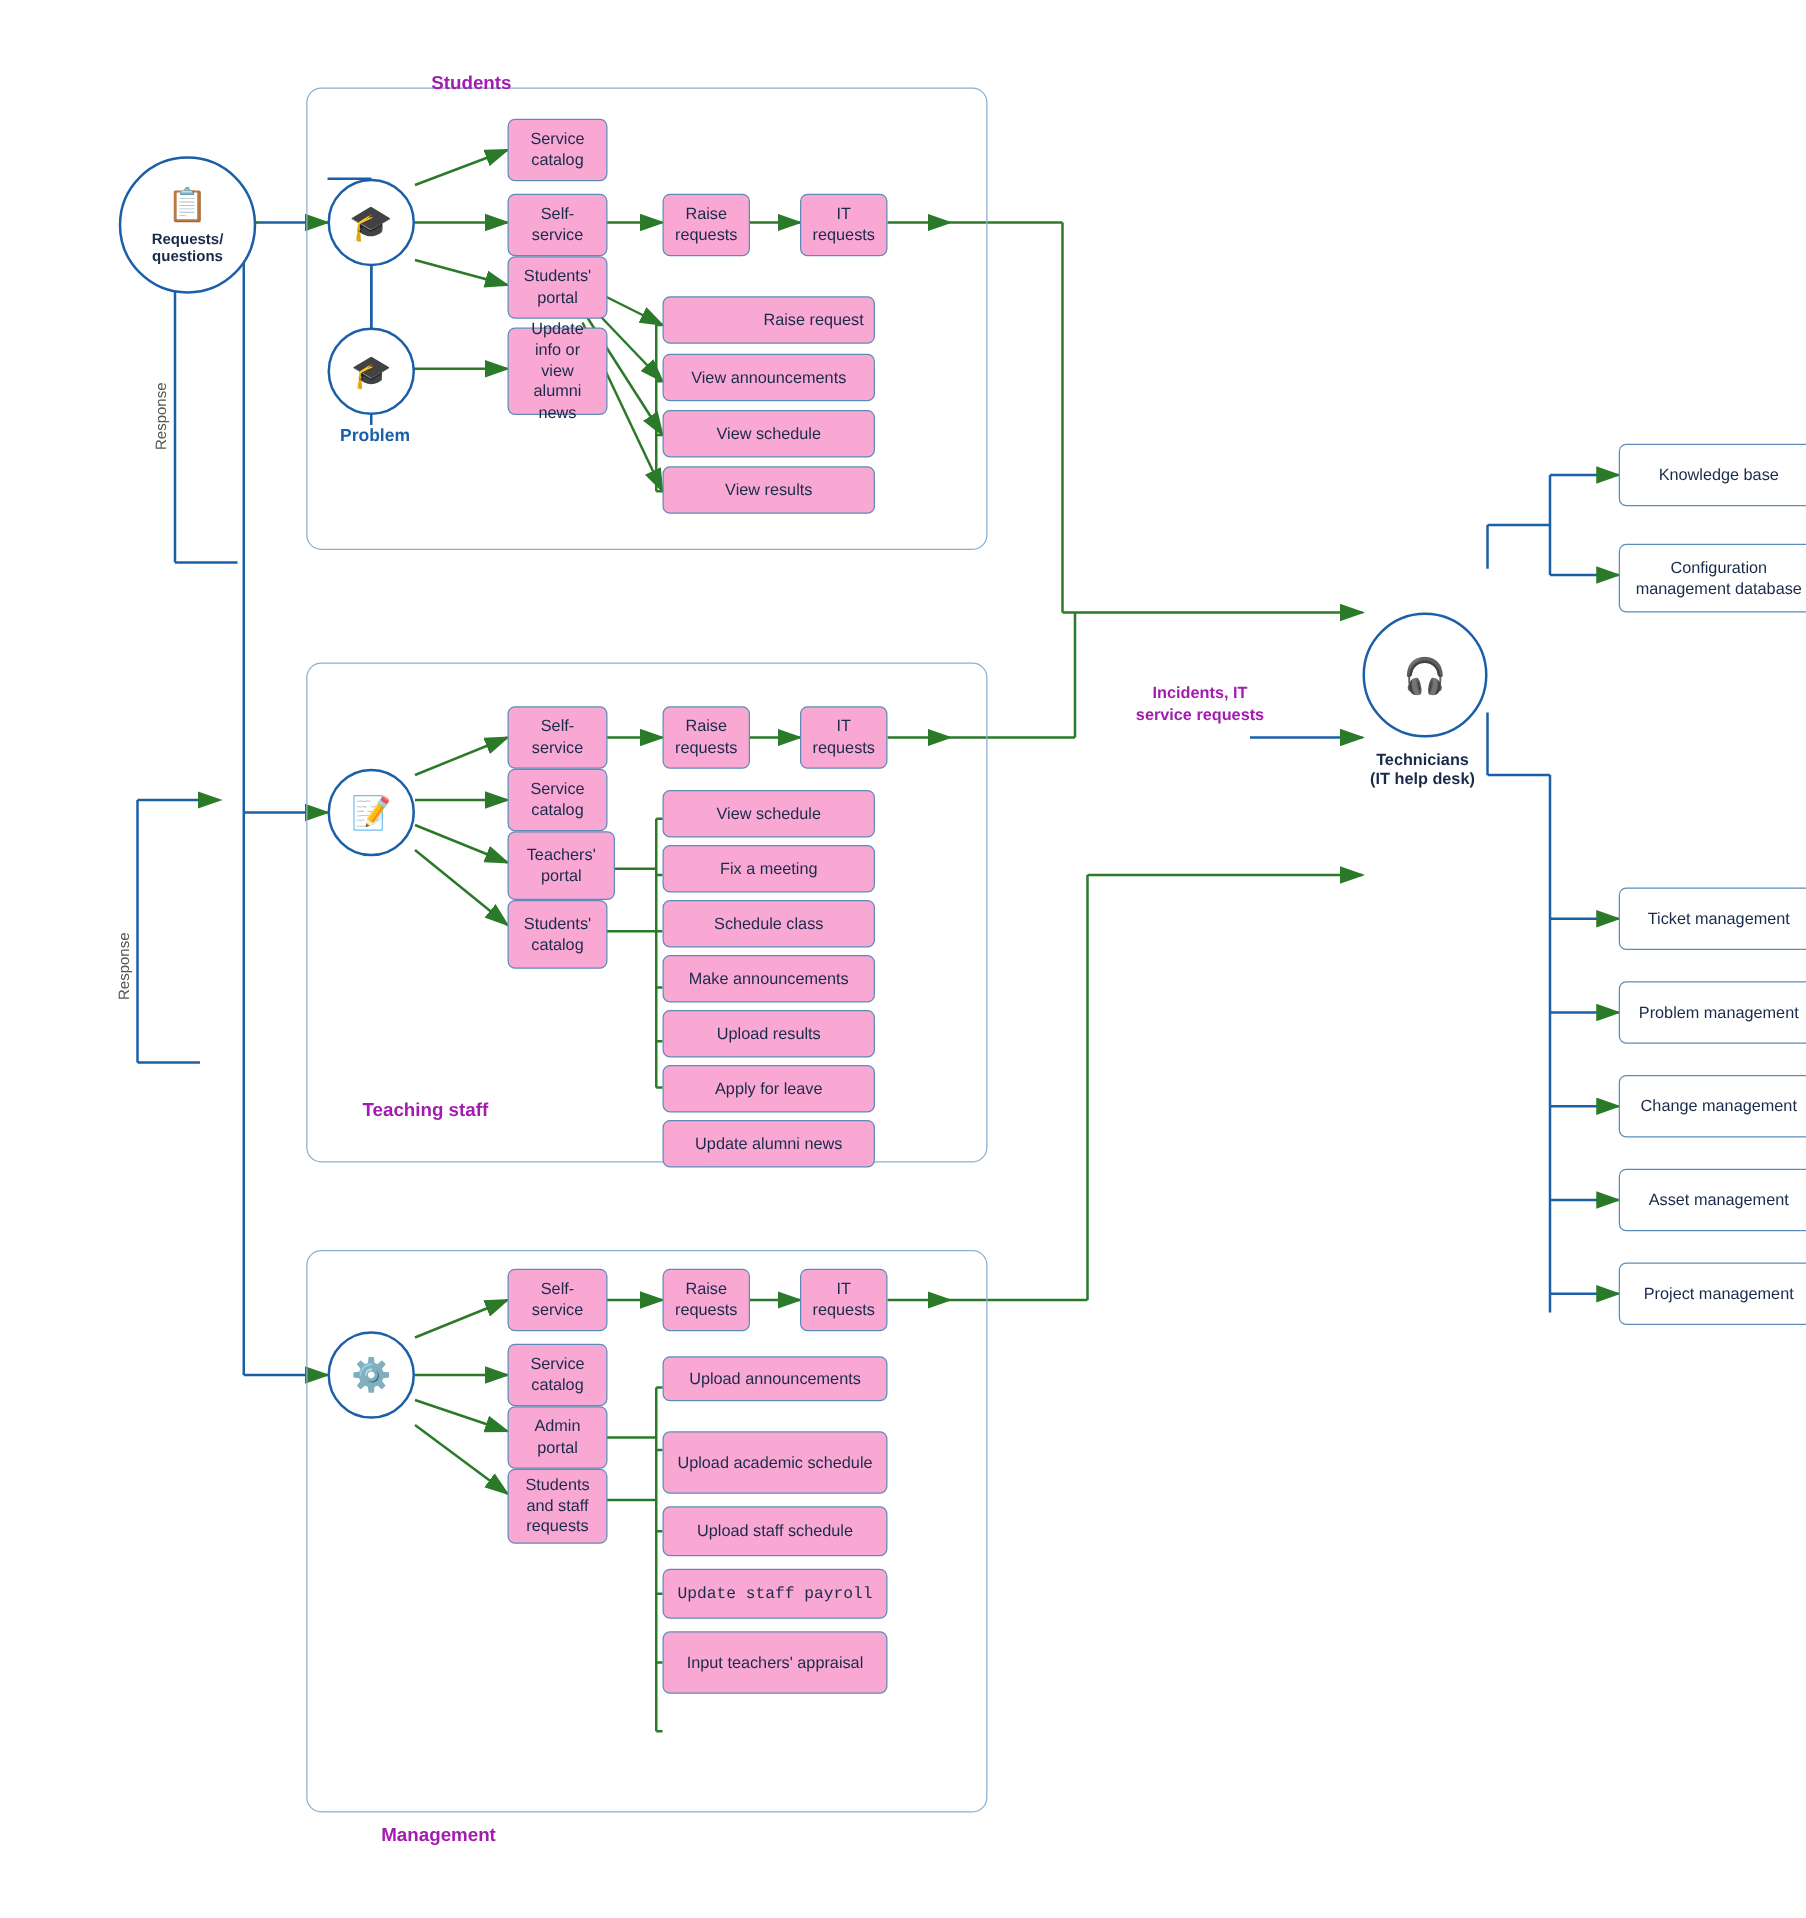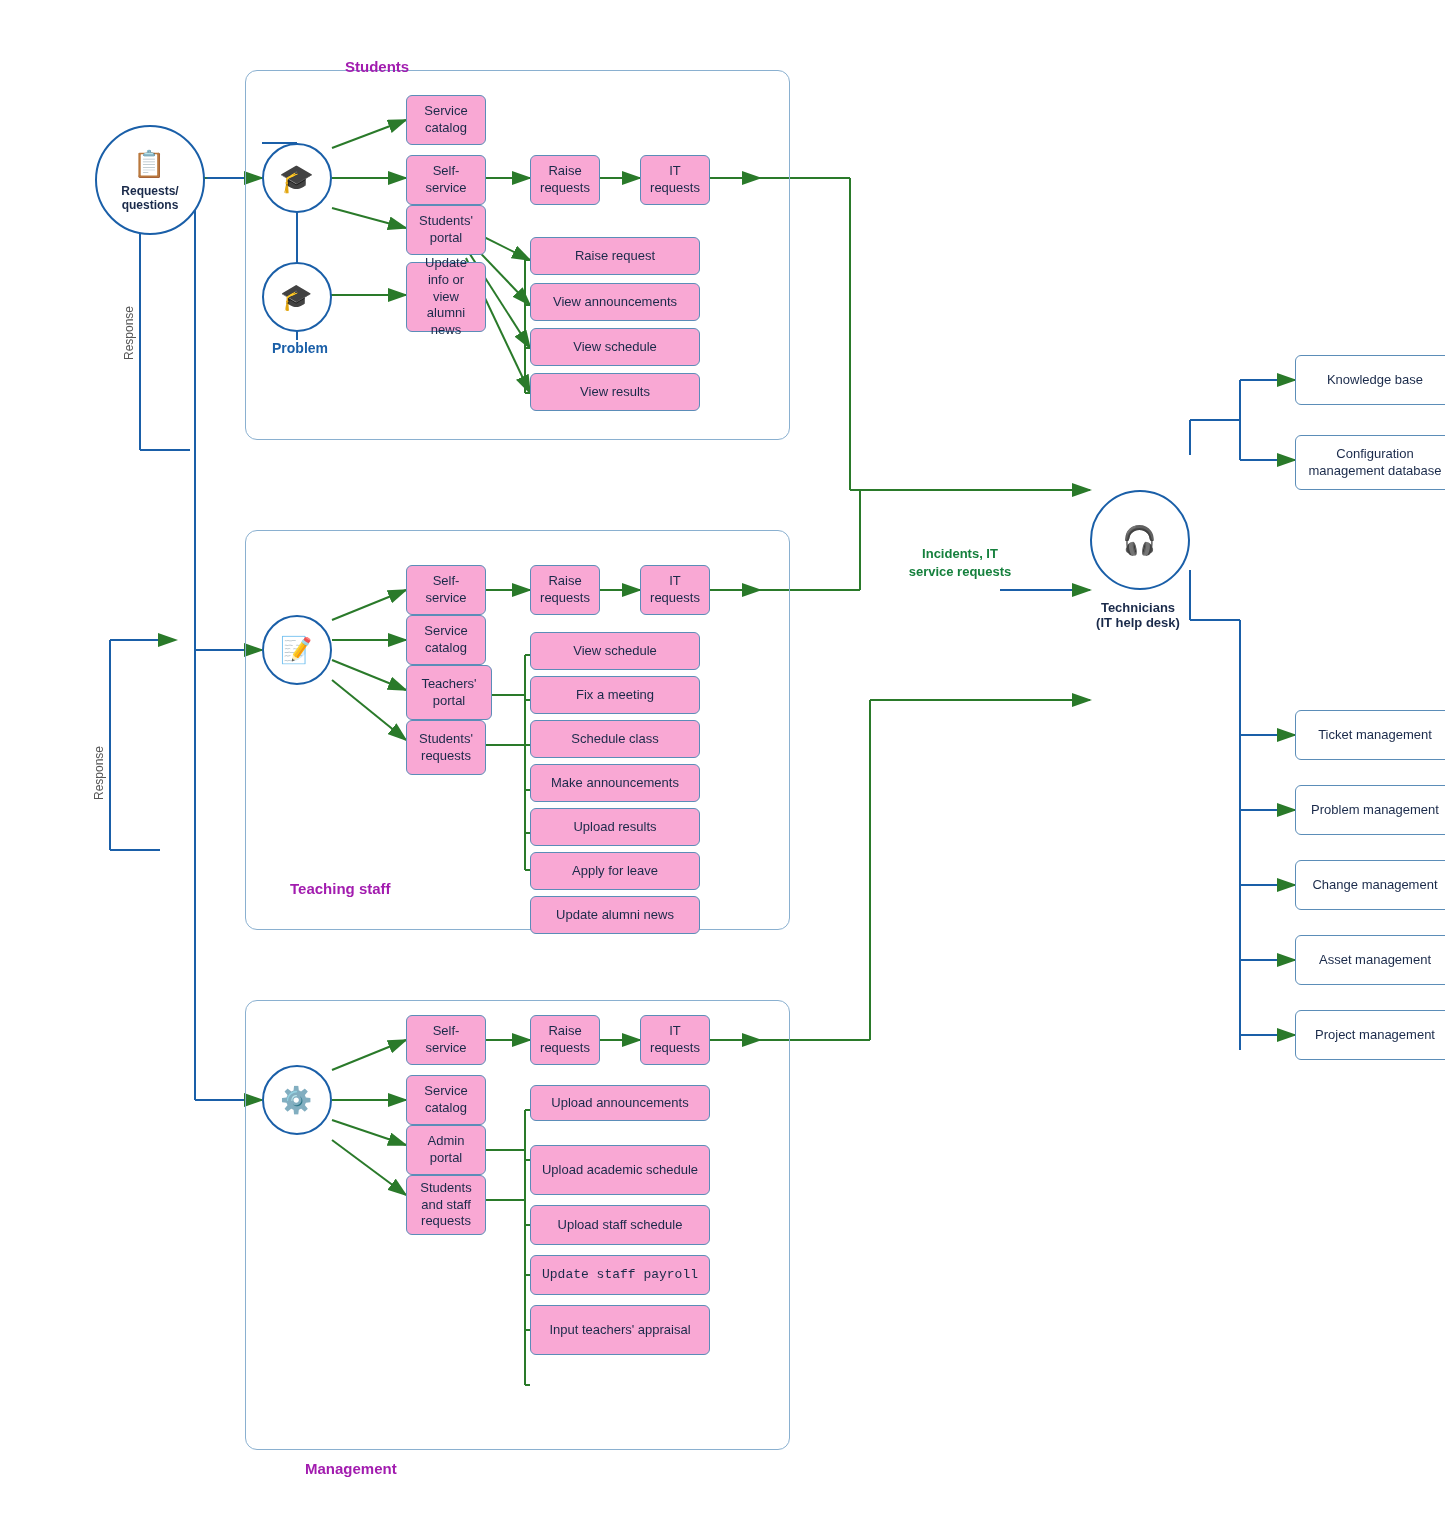--- a/index.html
+++ b/index.html
@@ -309,21 +309,21 @@
   <div class="box" style="left:530px; top:155px; width:70px; height:50px;">
     <span>Raise
 requests</span>
   </div>
 
   <div class="box" style="left:640px; top:155px; width:70px; height:50px;">
     <span>IT
 requests</span>
   </div>
 
-  <div class="box" style="left:530px; top:237px; width:170px; height:38px;">
+  <div class="box" style="left:530px; top:237px; width:170px; height:38px;justify-content:flex-end;">
     <span>Raise request</span>
   </div>
 
   <div class="box" style="left:530px; top:283px; width:170px; height:38px;">
     <span>View announcements</span>
   </div>
 
   <div class="box" style="left:530px; top:328px; width:170px; height:38px;">
     <span>View schedule</span>
   </div>
@@ -364,21 +364,21 @@
 catalog</span>
   </div>
 
   <div class="box" style="left:406px; top:665px; width:86px; height:55px;">
     <span>Teachers'
 portal</span>
   </div>
 
   <div class="box" style="left:406px; top:720px; width:80px; height:55px;">
     <span>Students'
-requests</span>
+catalog</span>
   </div>
 
   <div class="box" style="left:530px; top:565px; width:70px; height:50px;">
     <span>Raise
 requests</span>
   </div>
 
   <div class="box" style="left:640px; top:565px; width:70px; height:50px;">
     <span>IT
 requests</span>
@@ -482,21 +482,21 @@
   </div>
 
   <div class="tech-circle" style="left:1090px; top:490px;">
     <div style="font-size:28px;">🎧</div>
   </div>
 
   <div style="position:absolute; left:1068px; top:600px; text-align:center; width:140px; font-size:13px; font-weight:600; color:#1a2a4a; z-index:3;">
     Technicians<br>(IT help desk)
   </div>
 
-  <div style="position:absolute; left:900px; top:545px; text-align:center; width:120px; font-size:13px; font-weight:700; color:#15803d; z-index:3; line-height:1.4;">
+  <div style="position:absolute; left:900px; top:545px; text-align:center; width:120px; font-size:13px; font-weight:700; color:#a21caf; z-index:3; line-height:1.4;">
     <span>Incidents,
 IT service
 requests</span>
   </div>
 
   <div class="box white-bg" style="left:1295px; top:355px; width:160px; height:50px;">
     <span>Knowledge base</span>
   </div>
 
   <div class="box white-bg" style="left:1295px; top:435px; width:160px; height:55px;">

